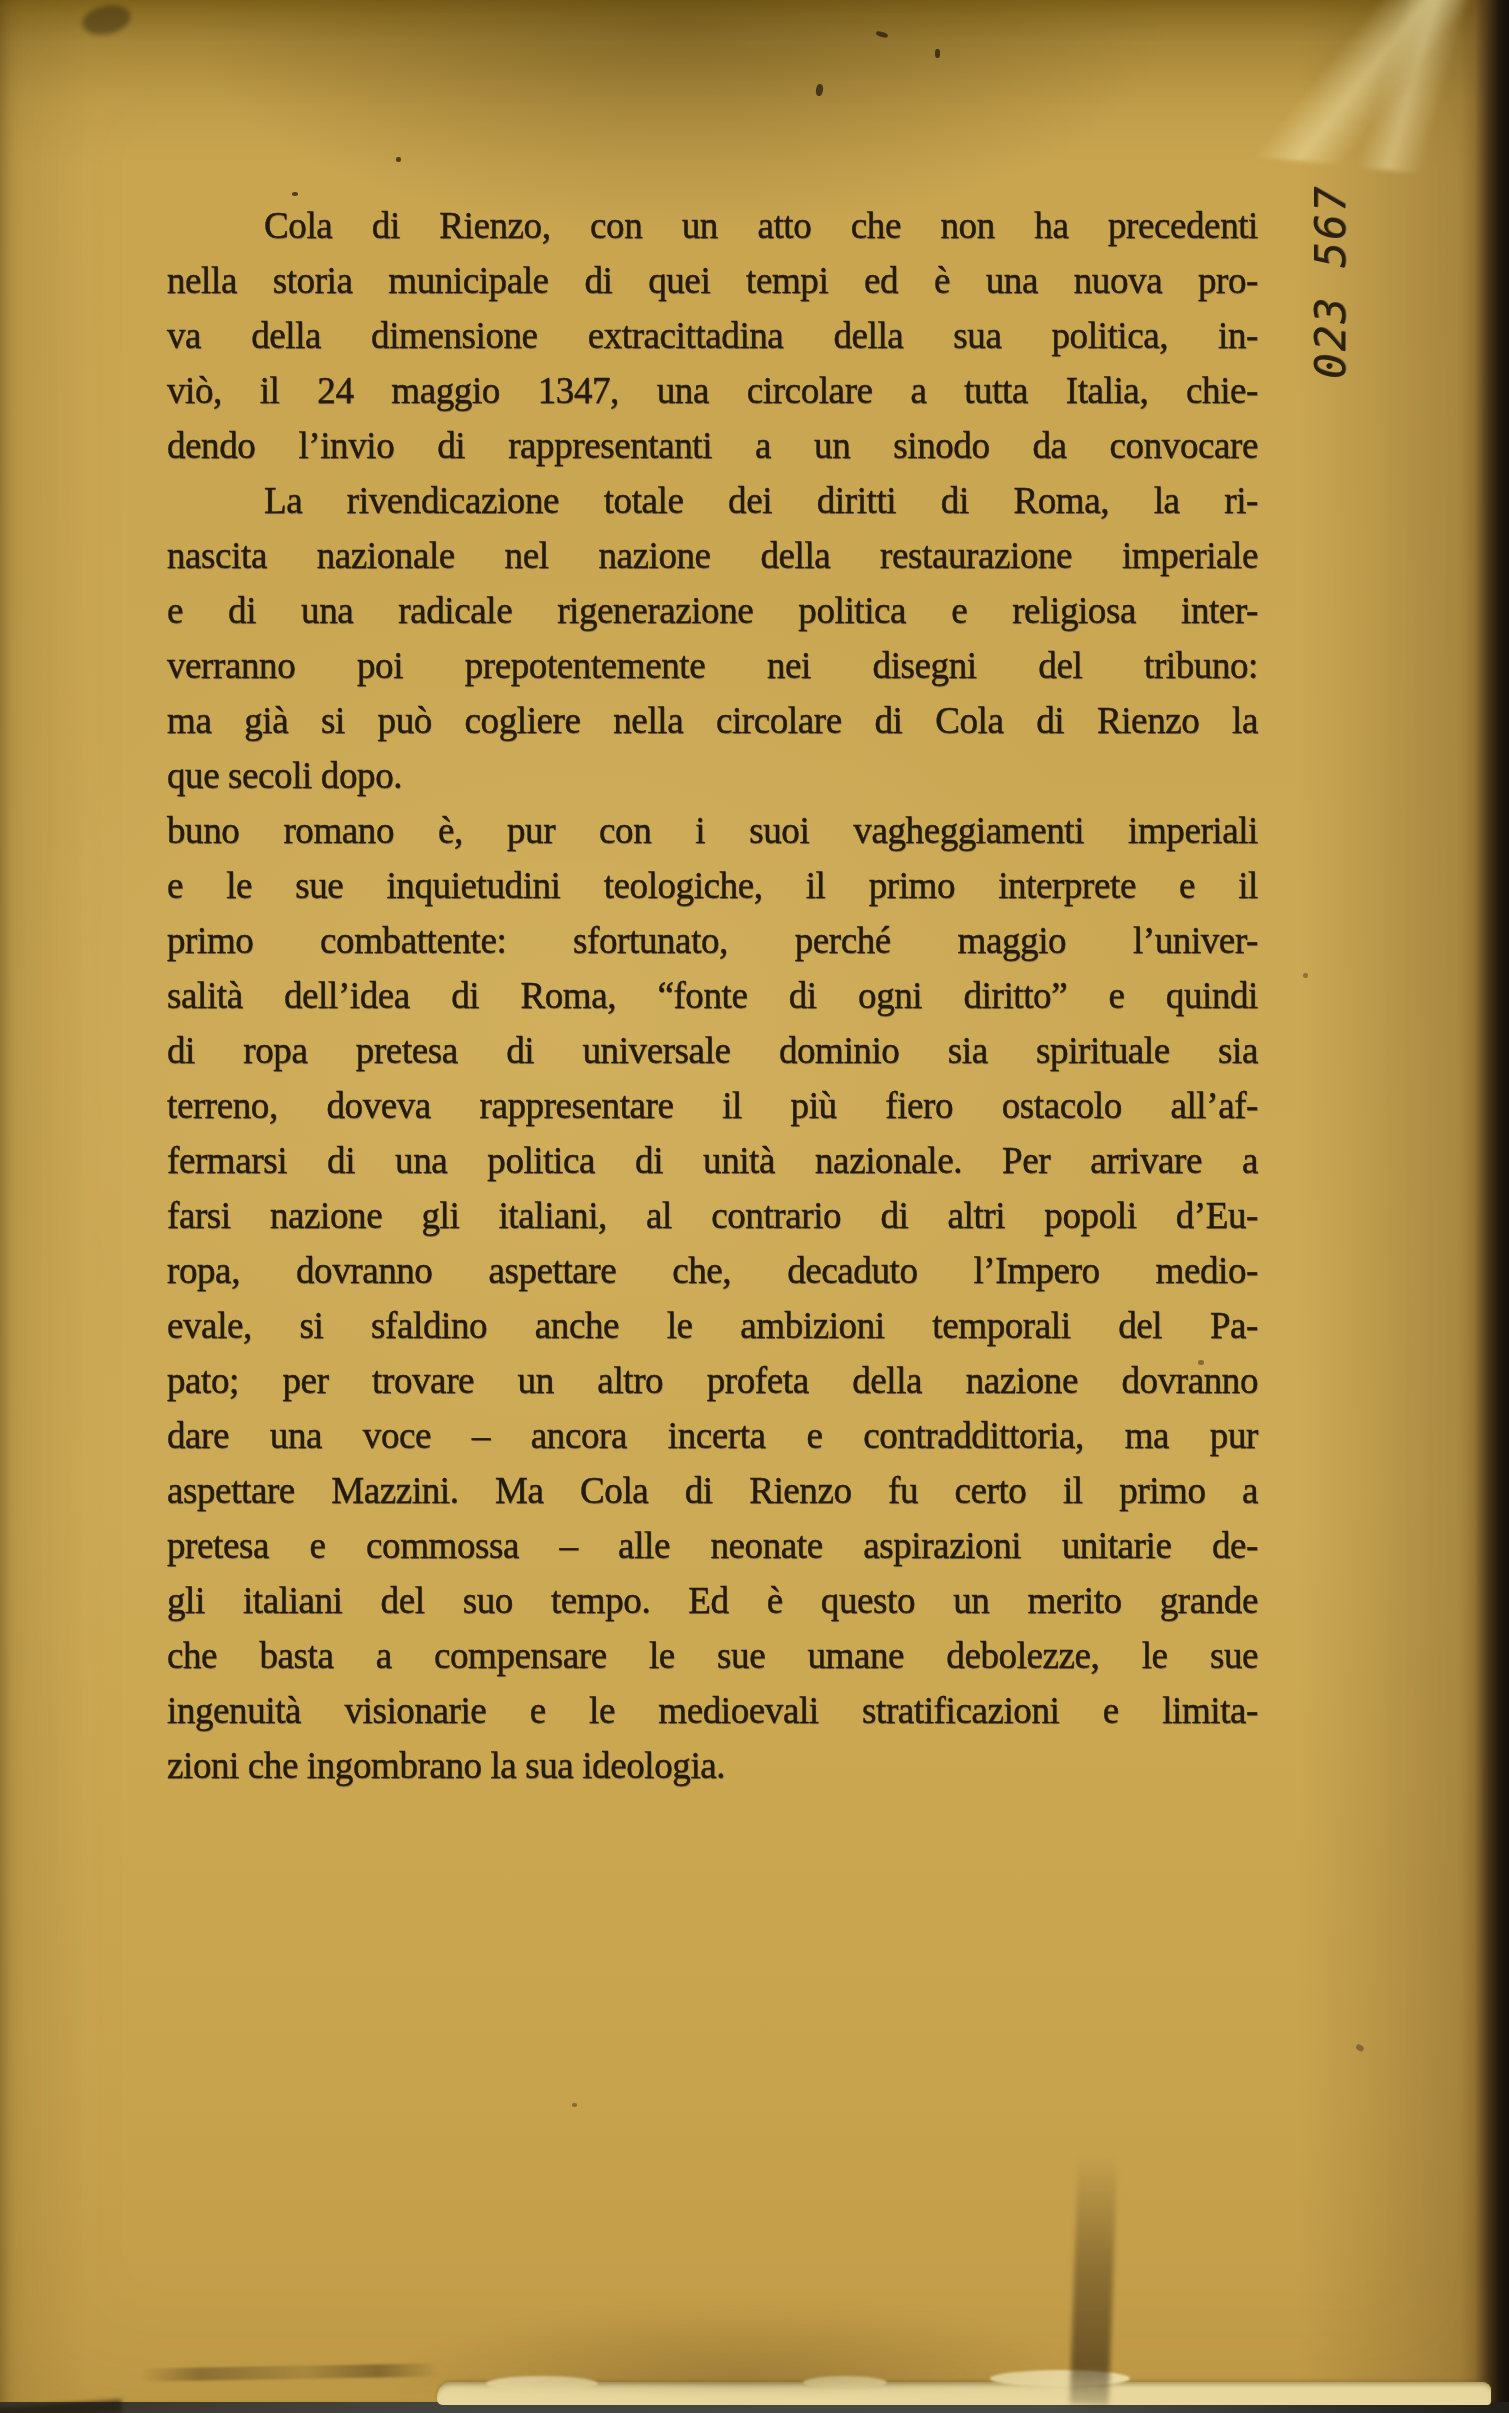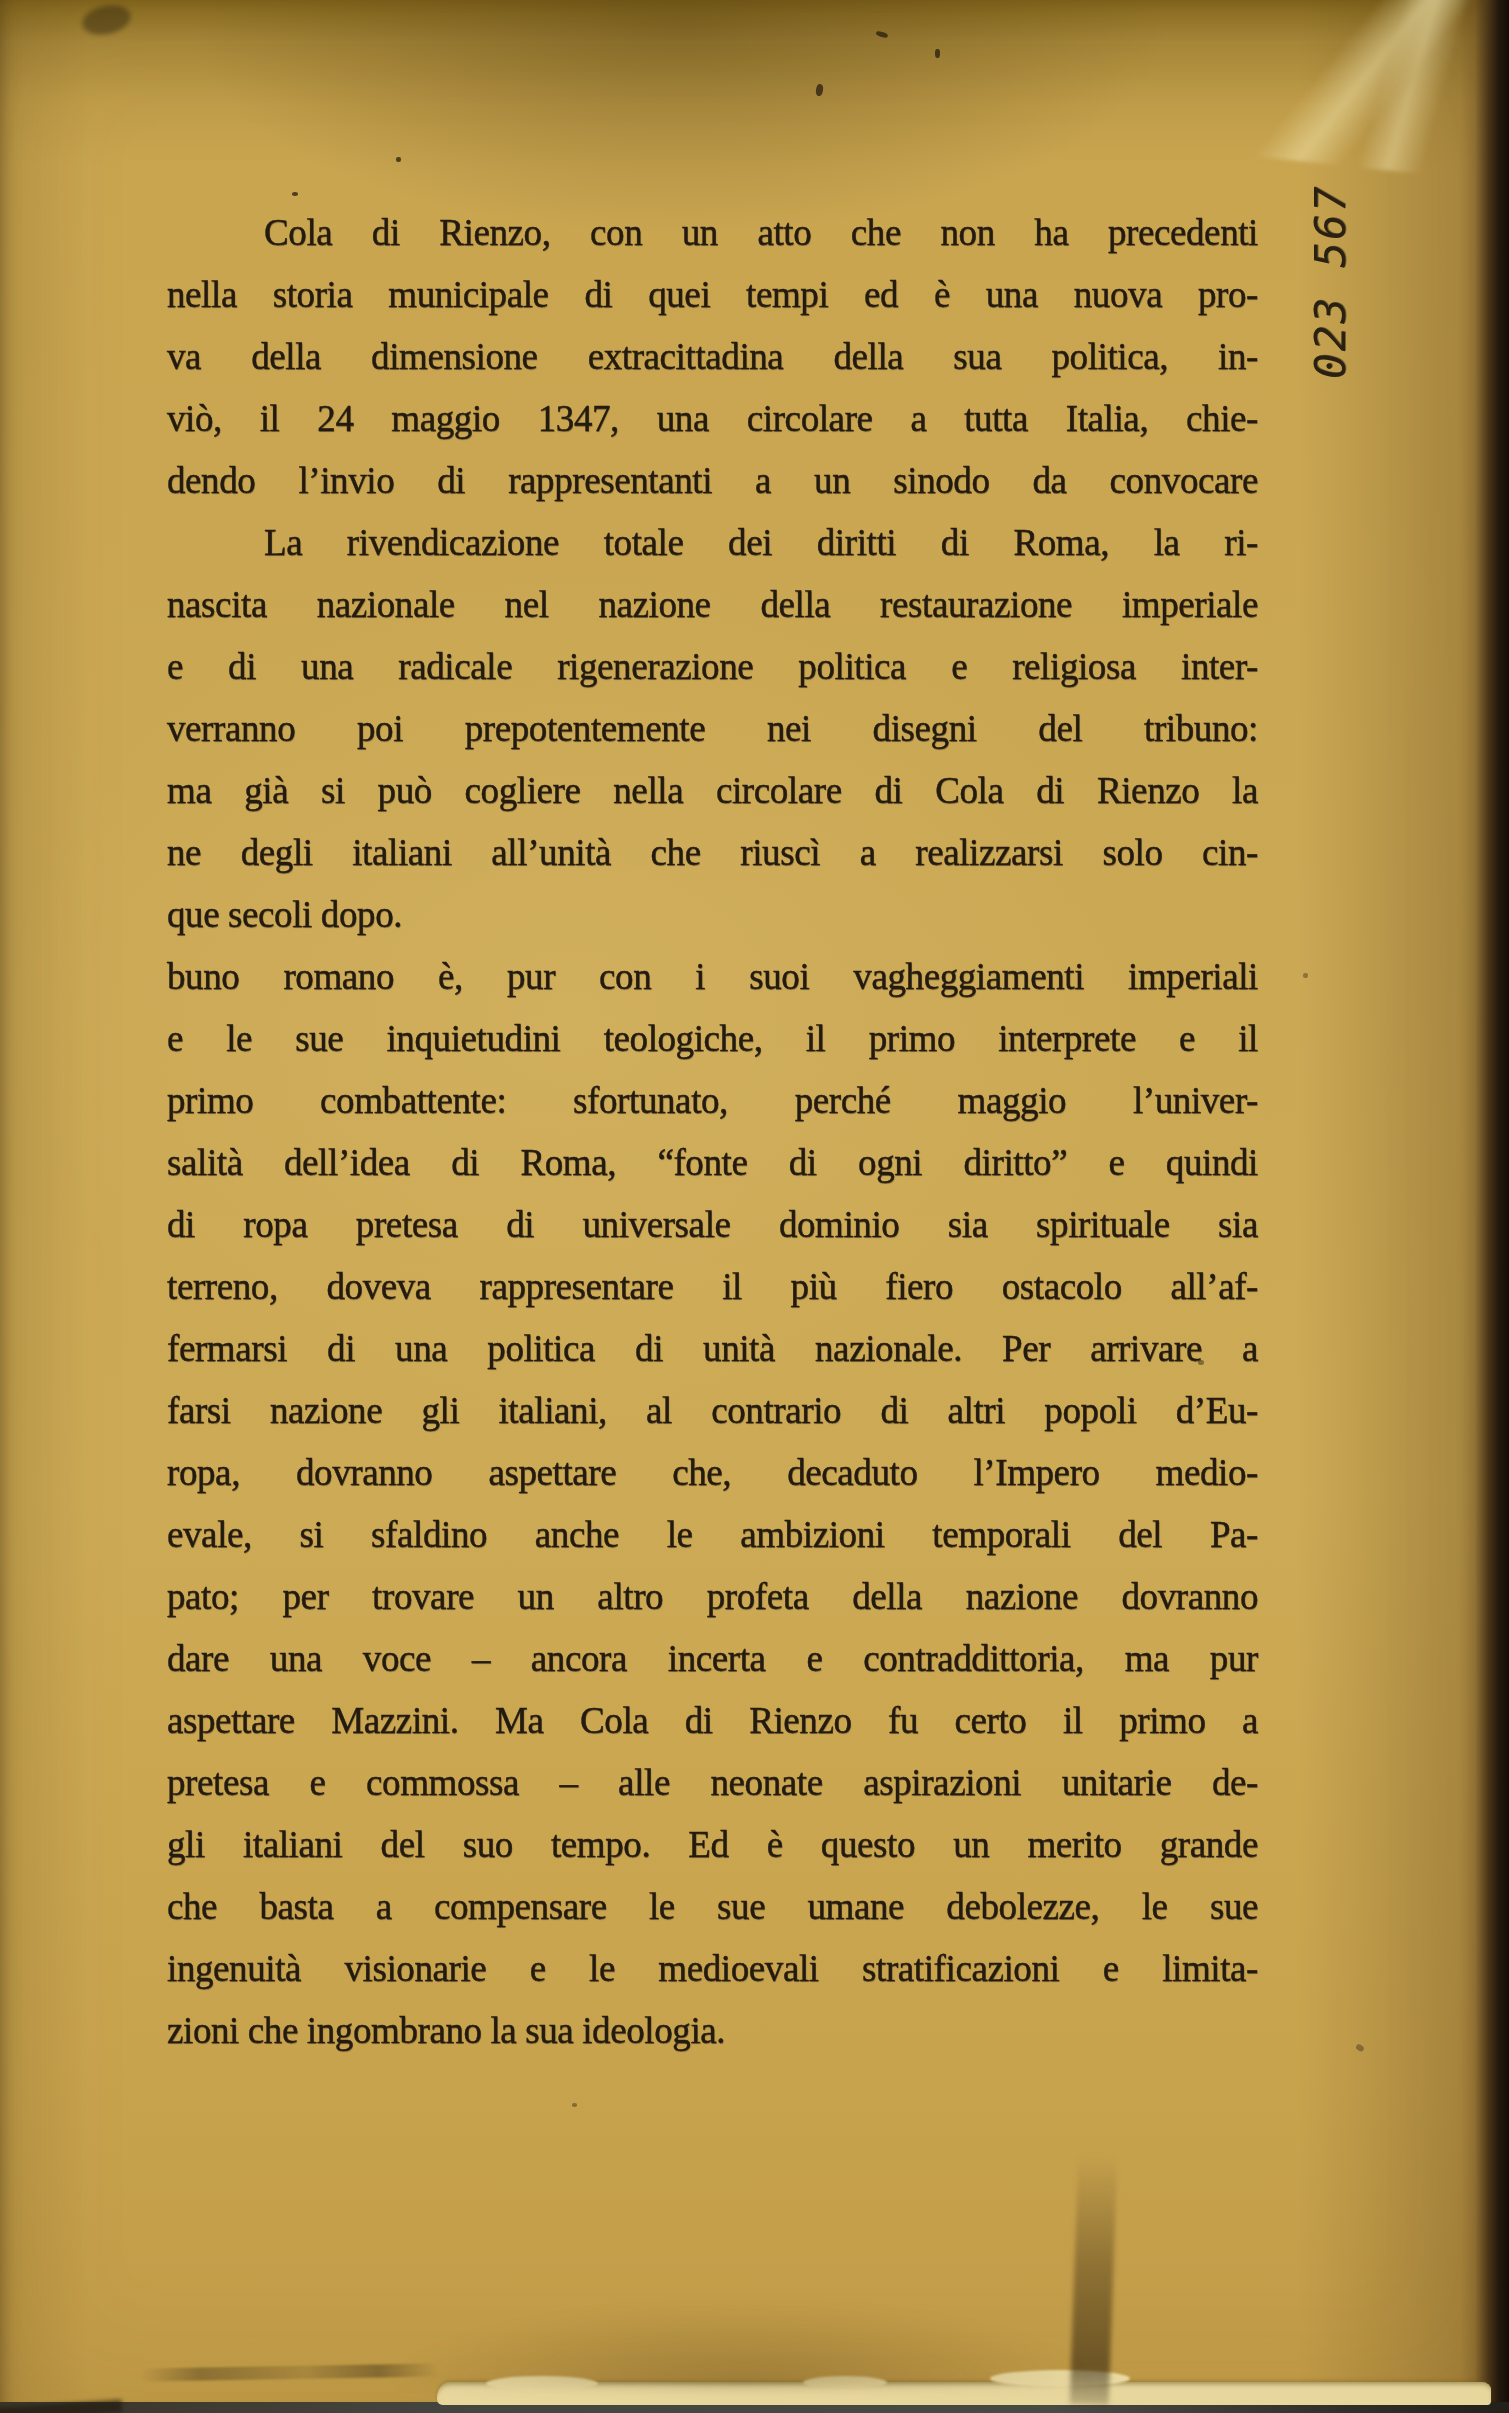--- a/index.html
+++ b/index.html
@@ -78,21 +78,21 @@
   
   .textblock{
     position:absolute;left:167px;top:198px;width:1091px;
     font-size:37px;line-height:55px;
     letter-spacing:-0.4px;
     color:#241b10;
     -webkit-text-stroke:0.4px #241b10;
     text-shadow:0.5px 0.7px 0.8px rgba(36,27,16,0.45);
     text-align:justify;
   }
-  .tline{text-align-last:justify;min-height:55px;margin-top:7px;}
+  .tline{text-align-last:justify;min-height:55px;}
   .tline.indent{padding-left:97px;}
   .tline.end{text-align-last:left;}
 
   
   .catalog{
     position:absolute;left:1309px;top:379px;
     transform:rotate(-90deg);transform-origin:0 0;
     font-family:"DejaVu Sans Mono", monospace;
     font-style:italic;
     font-size:43px;line-height:43px;
@@ -138,21 +138,20 @@
   <div class="tline indent">Cola di Rienzo, con un atto che non ha precedenti</div>
       <div class="tline">nella storia municipale di quei tempi ed è una nuova pro-</div>
       <div class="tline">va della dimensione extracittadina della sua politica, in-</div>
       <div class="tline">viò, il 24 maggio 1347, una circolare a tutta Italia, chie-</div>
       <div class="tline">dendo l’invio di rappresentanti a un sinodo da convocare</div>
       <div class="tline indent">La rivendicazione totale dei diritti di Roma, la ri-</div>
       <div class="tline">nascita nazionale nel nazione della restaurazione imperiale</div>
       <div class="tline">e di una radicale rigenerazione politica e religiosa inter-</div>
       <div class="tline">verranno poi prepotentemente nei disegni del tribuno:</div>
       <div class="tline">ma già si può cogliere nella circolare di Cola di Rienzo la</div>
-      <div class="tline">ne degli italiani all’unità che riuscì a realizzarsi solo cin-</div>
       <div class="tline end">que secoli dopo.</div>
       <div class="tline">buno romano è, pur con i suoi vagheggiamenti imperiali</div>
       <div class="tline">e le sue inquietudini teologiche, il primo interprete e il</div>
       <div class="tline">primo combattente: sfortunato, perché maggio l’univer-</div>
       <div class="tline">salità dell’idea di Roma, “fonte di ogni diritto” e quindi</div>
       <div class="tline">di ropa pretesa di universale dominio sia spirituale sia</div>
       <div class="tline">terreno, doveva rappresentare il più fiero ostacolo all’af-</div>
       <div class="tline">fermarsi di una politica di unità nazionale. Per arrivare a</div>
       <div class="tline">farsi nazione gli italiani, al contrario di altri popoli d’Eu-</div>
       <div class="tline">ropa, dovranno aspettare che, decaduto l’Impero medio-</div>

